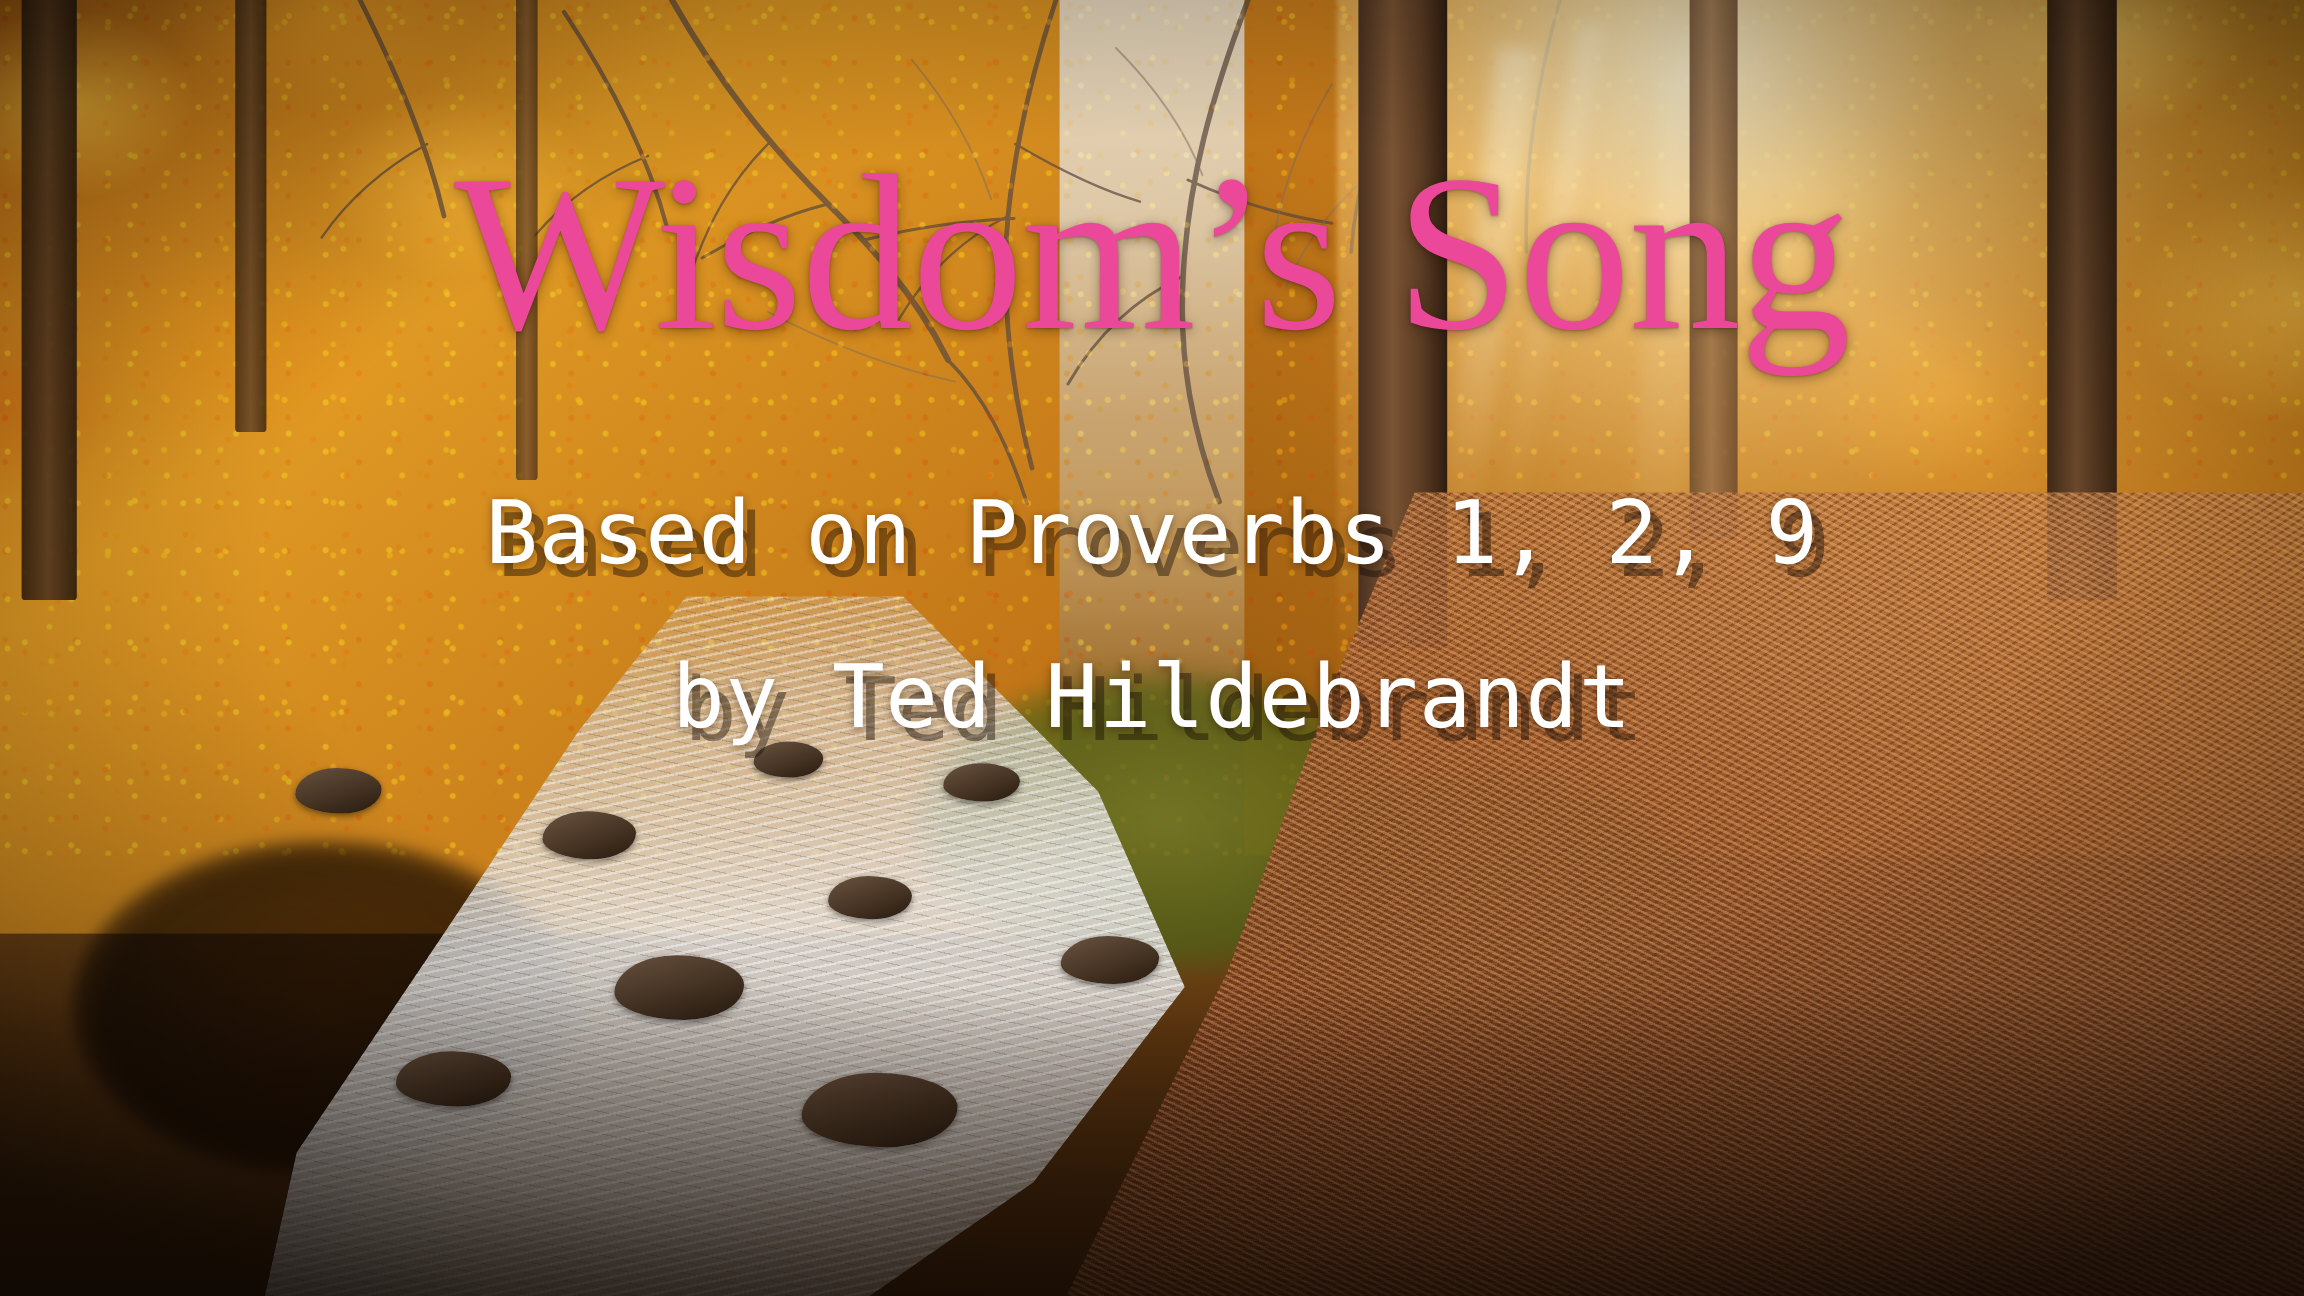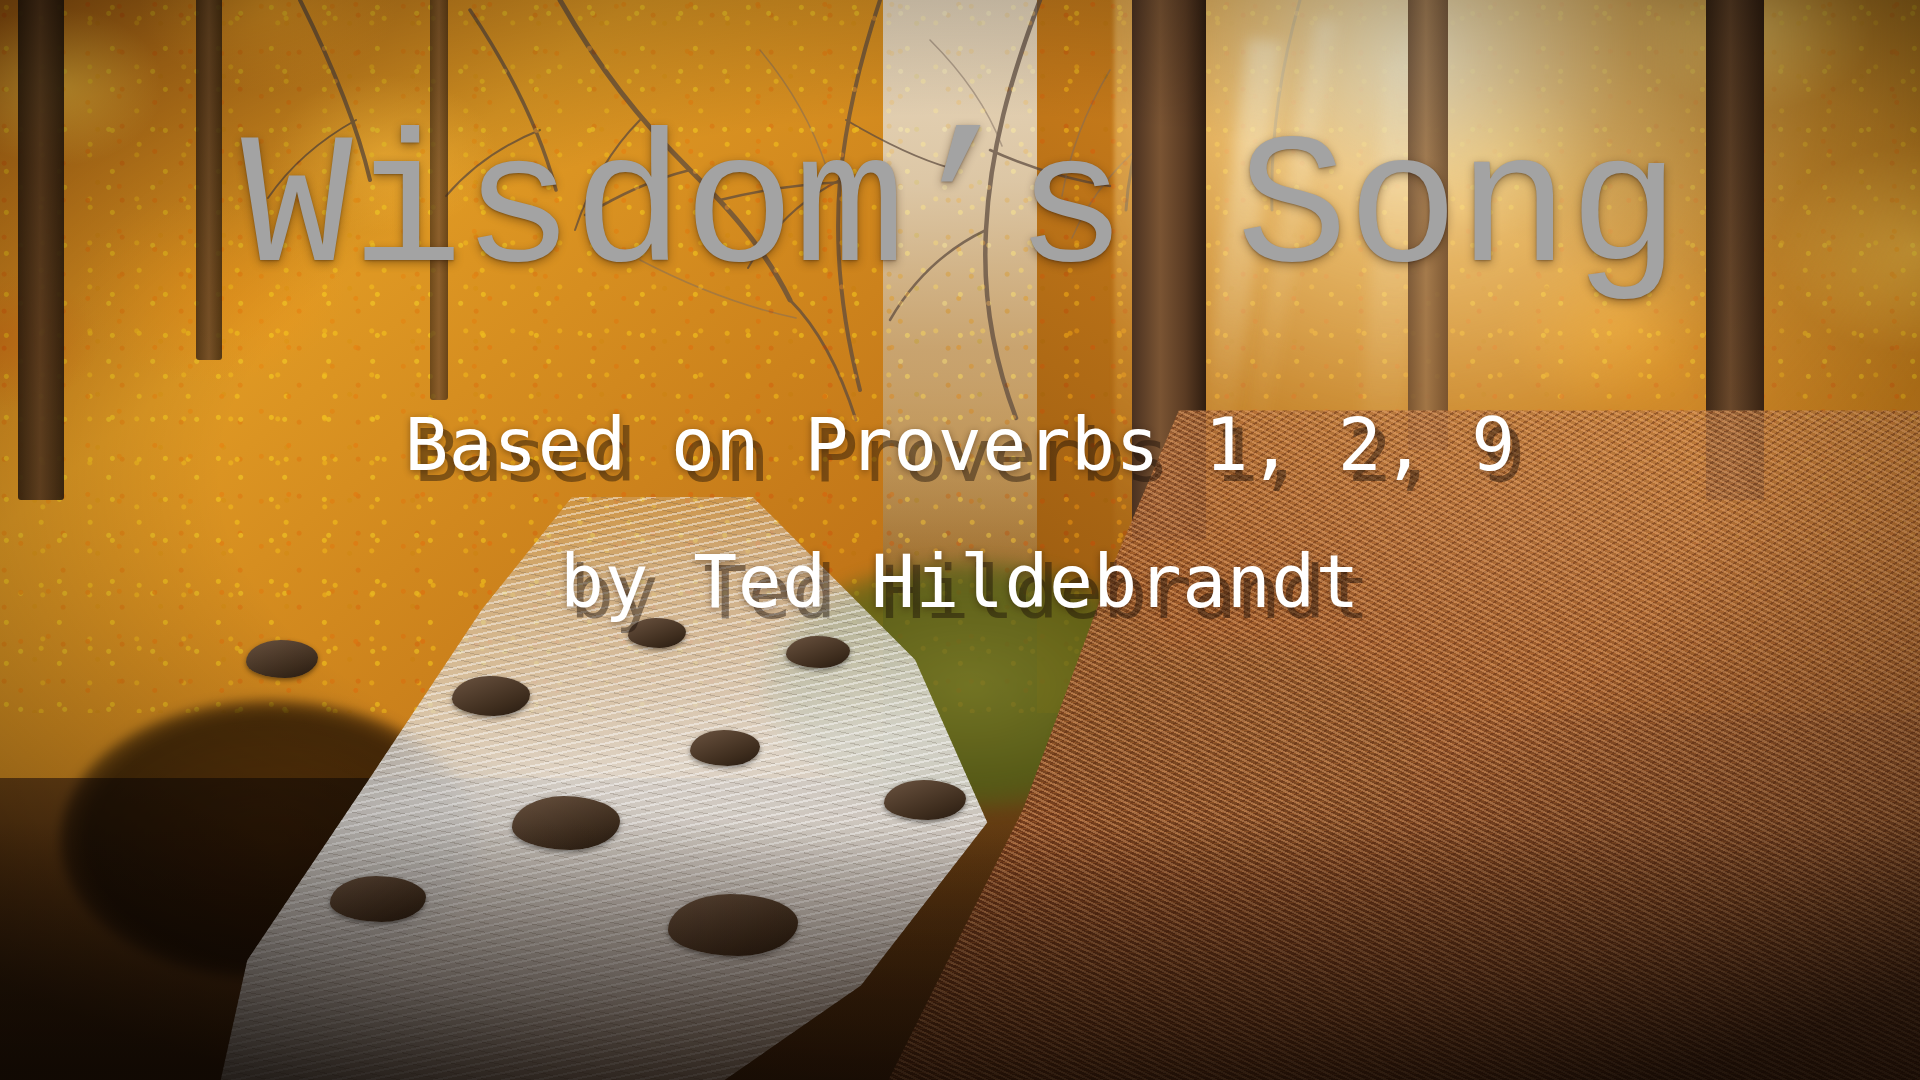--- a/index.html
+++ b/index.html
@@ -151,22 +151,22 @@
 
   
   .text-layer {
     position:absolute; inset:0;
     display:flex; flex-direction:column;
     align-items:center;
     padding-top:118px;
   }
 
   .title {
-    color:#a3a3a3;
-    font-family:Liberation Mono, monospace;
+    color:#ec4899;
+    font-family:Liberation Serif, serif;
     font-weight:400;
     font-size:186px;
     line-height:1.0;
     letter-spacing:-1px;
     text-shadow:0 3px 10px rgba(40,20,6,.40), 0 1px 2px rgba(40,20,6,.30);
     white-space:nowrap;
   }
 
   
   .ghost-line { position:relative; white-space:nowrap; }

